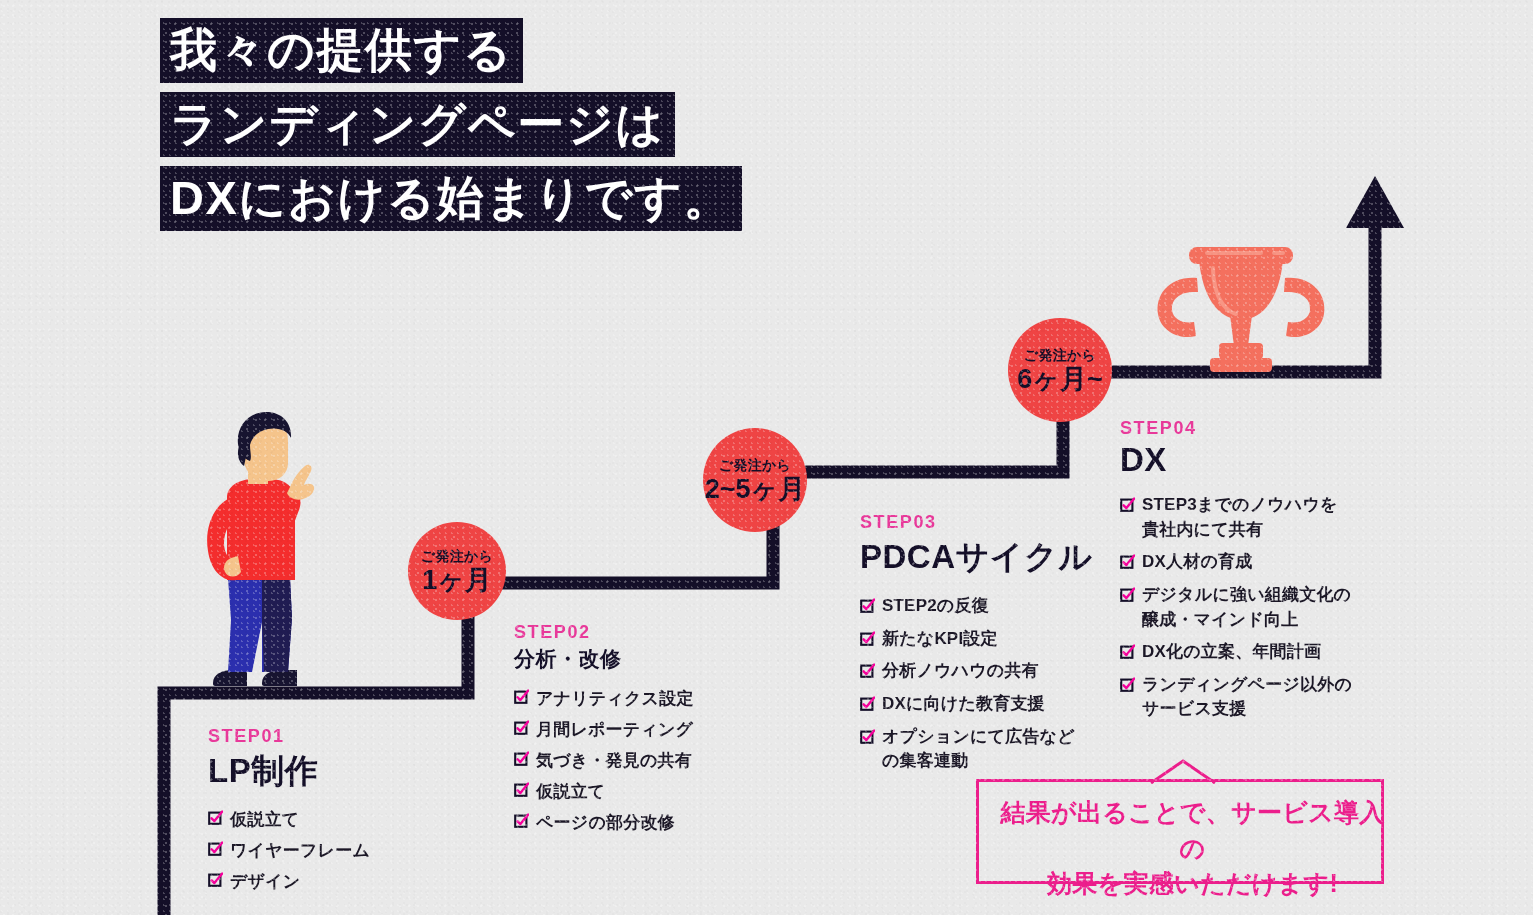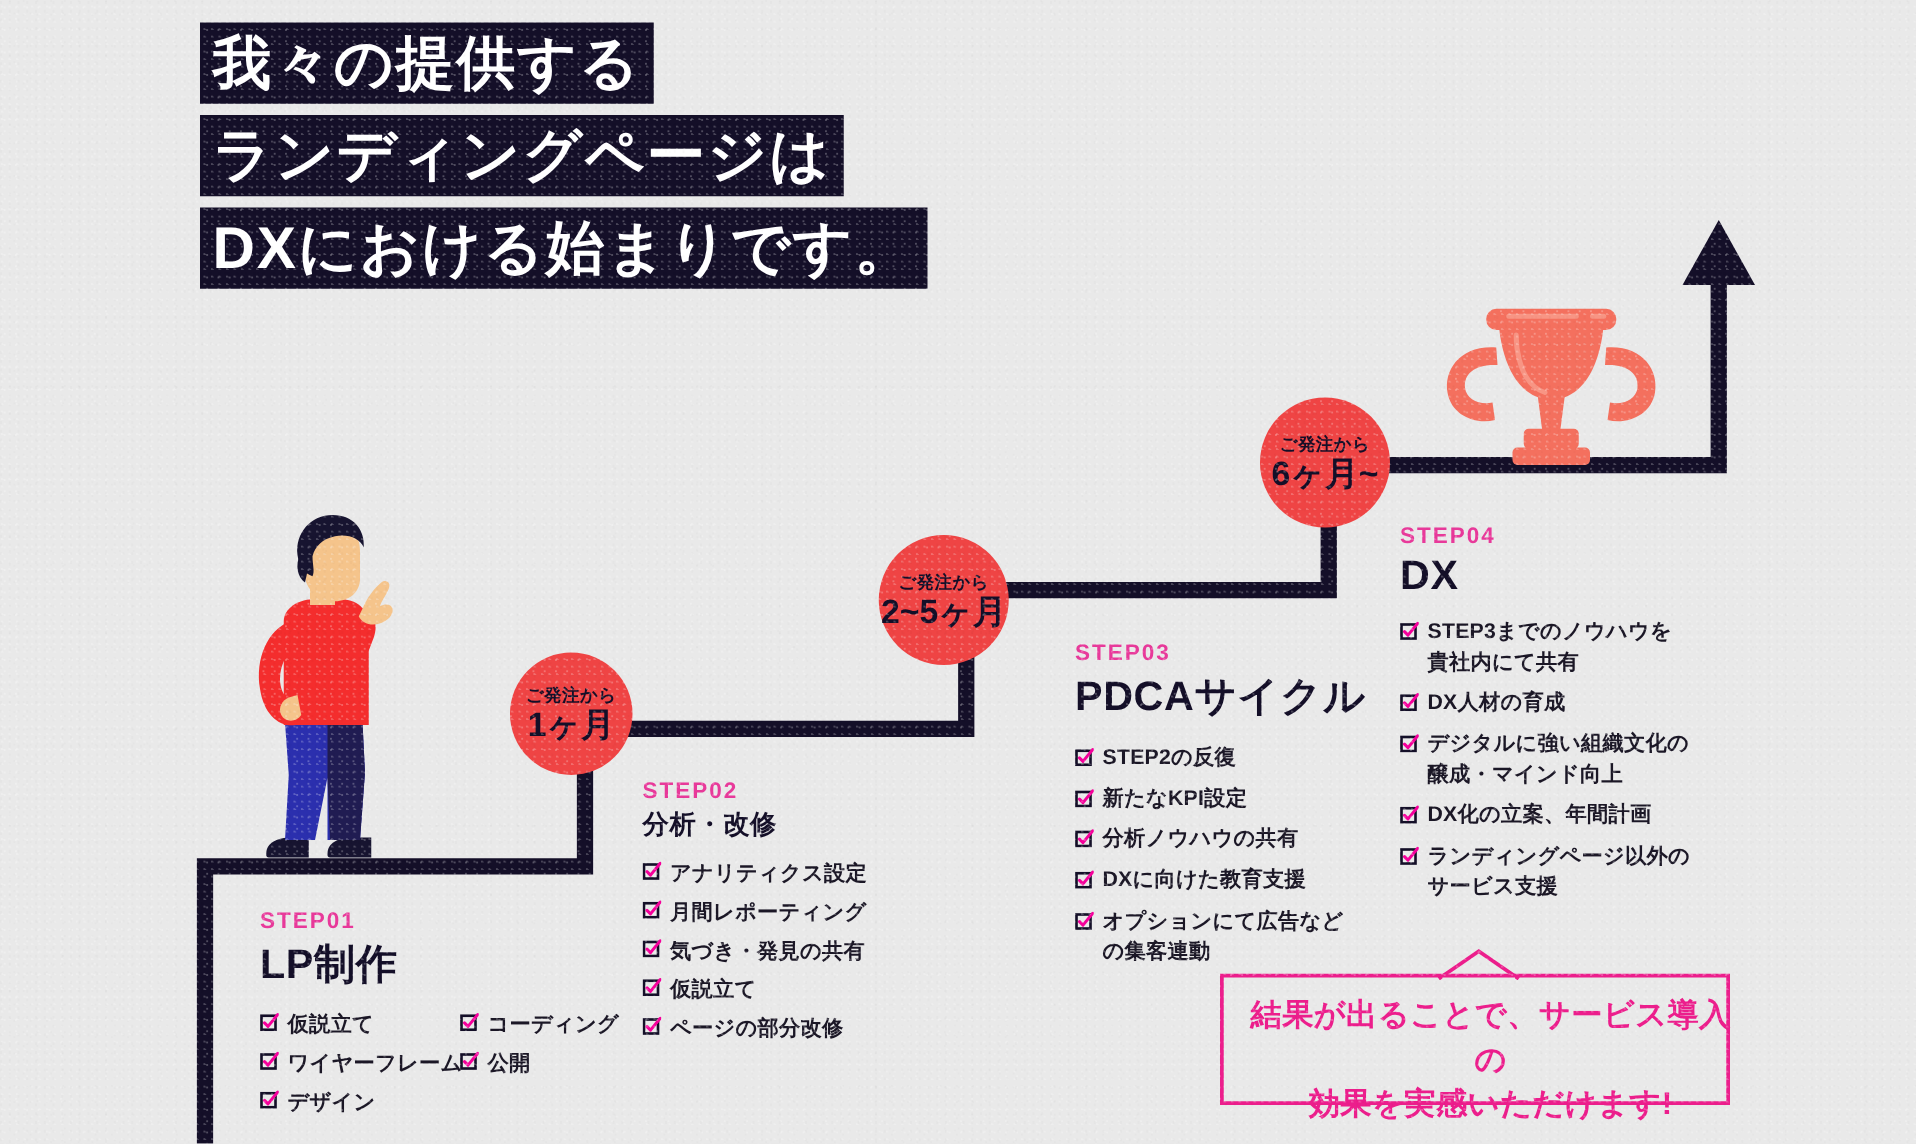--- a/index.html
+++ b/index.html
@@ -219,40 +219,20 @@
         <div class="item">
           <span class="cb">
             <svg width="15" height="15" viewBox="0 0 15 15">
                 <rect x="1.2" y="2.6" width="11.2" height="11.2" fill="none" stroke="#140f28" stroke-width="2.1"></rect>
                 <path d="M3.6 8.3 L6.4 11.1 L14.2 1.6" fill="none" stroke="#f5009b" stroke-width="2.4" stroke-linecap="round" stroke-linejoin="round"></path>
               </svg>
           </span>
           <span class="txt"><span>デザイン</span></span>
         </div>
       </div>
-      <div class="col b">
-        <div class="item">
-          <span class="cb">
-            <svg width="15" height="15" viewBox="0 0 15 15">
-                <rect x="1.2" y="2.6" width="11.2" height="11.2" fill="none" stroke="#140f28" stroke-width="2.1"></rect>
-                <path d="M3.6 8.3 L6.4 11.1 L14.2 1.6" fill="none" stroke="#f5009b" stroke-width="2.4" stroke-linecap="round" stroke-linejoin="round"></path>
-              </svg>
-          </span>
-          <span class="txt"><span>コーディング</span></span>
-        </div>
-        <div class="item">
-          <span class="cb">
-            <svg width="15" height="15" viewBox="0 0 15 15">
-                <rect x="1.2" y="2.6" width="11.2" height="11.2" fill="none" stroke="#140f28" stroke-width="2.1"></rect>
-                <path d="M3.6 8.3 L6.4 11.1 L14.2 1.6" fill="none" stroke="#f5009b" stroke-width="2.4" stroke-linecap="round" stroke-linejoin="round"></path>
-              </svg>
-          </span>
-          <span class="txt"><span>公開</span></span>
-        </div>
-      </div>
     </div>
   </div>
 
   <div class="step" id="s2">
     <p class="step-no">STEP02</p>
     <p class="step-title">分析・改修</p>
     <div class="items">
       <div class="col a">
         <div class="item">
           <span class="cb">

